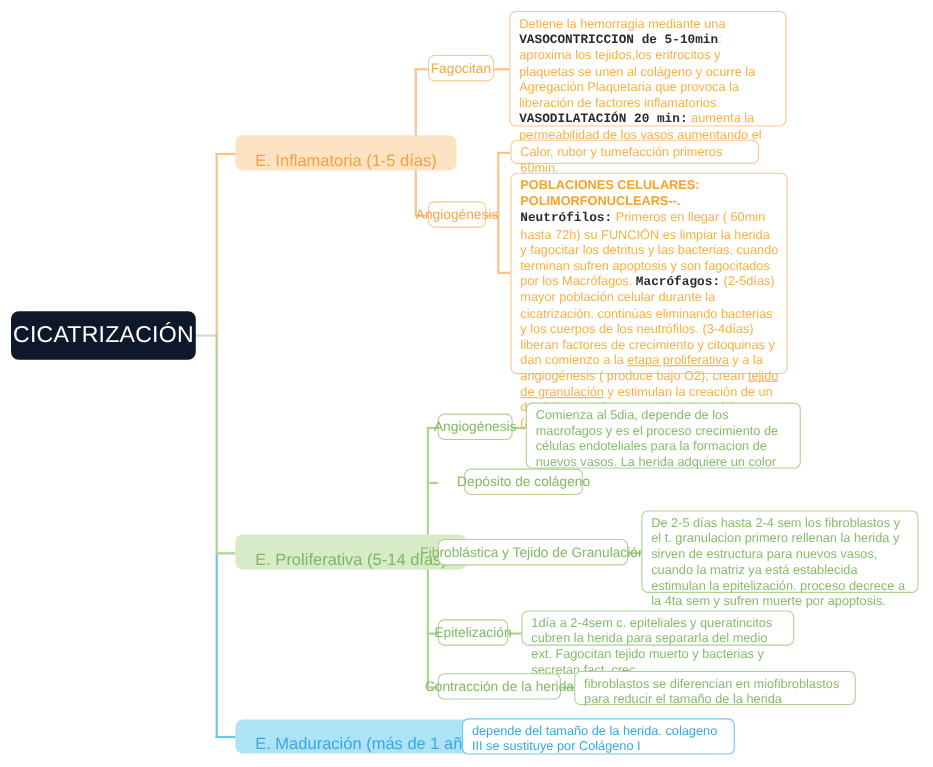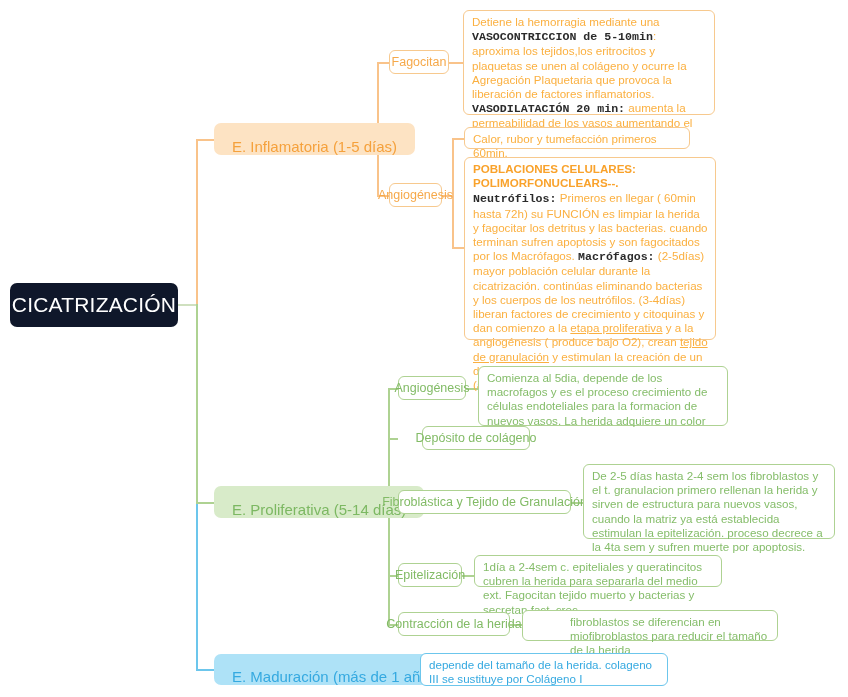--- a/index.html
+++ b/index.html
@@ -160,21 +160,21 @@
   <div class="node box g" style="left:398px;top:563px;width:64px;height:24px;">
     <div class="lbl g">Epitelización</div>
   </div>
   <div class="node box g" style="left:474px;top:527px;width:248px;height:32px;margin-top:28px;">
     <div class="txt g">1día a 2-4sem c. epiteliales y queratincitos cubren la herida para separarla del medio ext. Fagocitan tejido muerto y bacterias y secretan fact. crec</div>
   </div>
 
   <div class="node box g" style="left:398px;top:612px;width:112px;height:24px;">
     <div class="lbl g">Contracción de la herida</div>
   </div>
-  <div class="node box g" style="left:522px;top:610px;width:256px;height:31px;padding-left:39px;">
+  <div class="node box g" style="left:522px;top:610px;width:256px;height:31px;">
     <div class="txt g">fibroblastos se diferencian en miofibroblastos para reducir el tamaño de la herida</div>
   </div>
 
   <div class="node pill blue" style="left:214px;top:654px;height:31px;">
     <span>E. Maduración (más de 1 año)</span>
   </div>
   <div class="node box b" style="left:420px;top:653px;width:248px;height:33px;">
     <div class="txt b">depende del tamaño de la herida. colageno III se sustituye por Colágeno I</div>
   </div>
 

